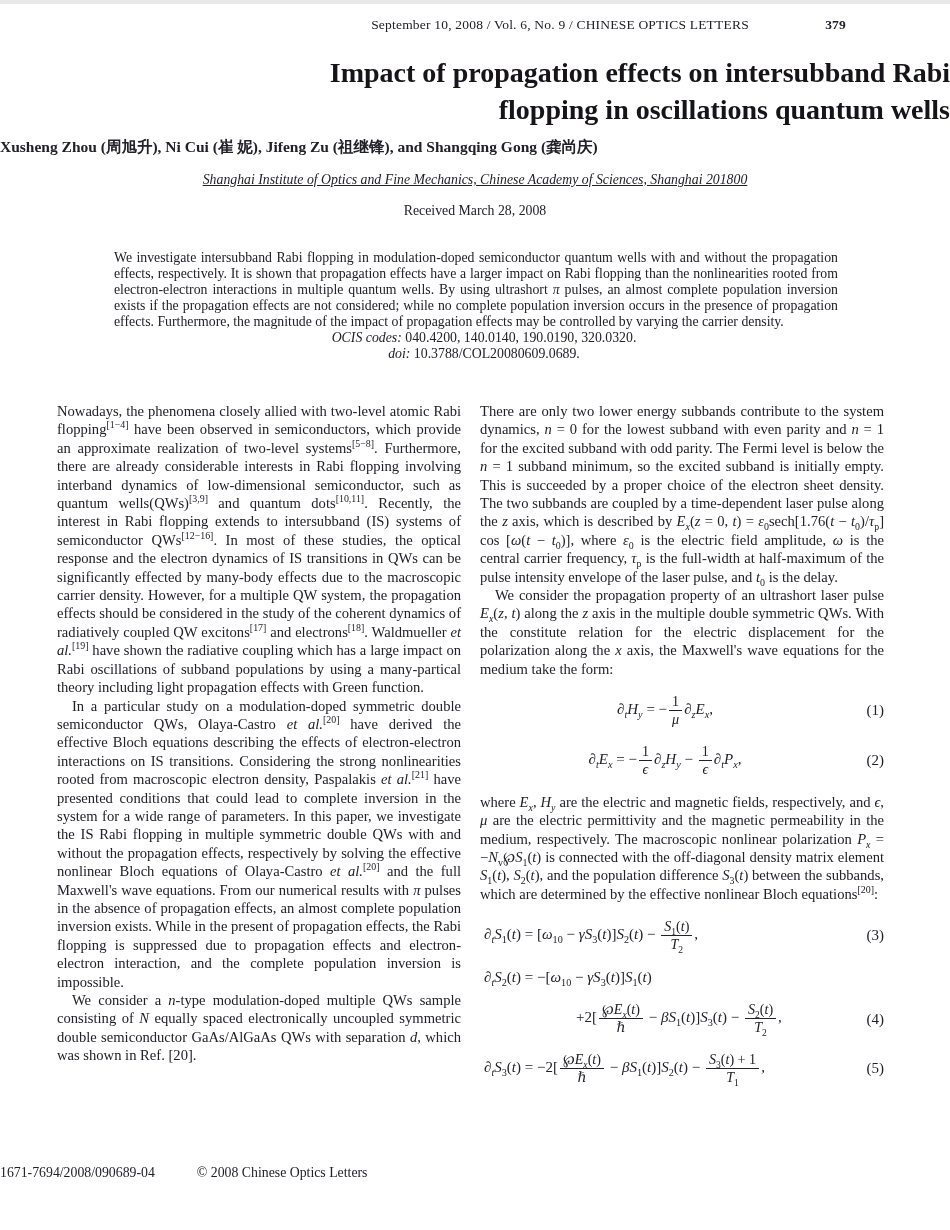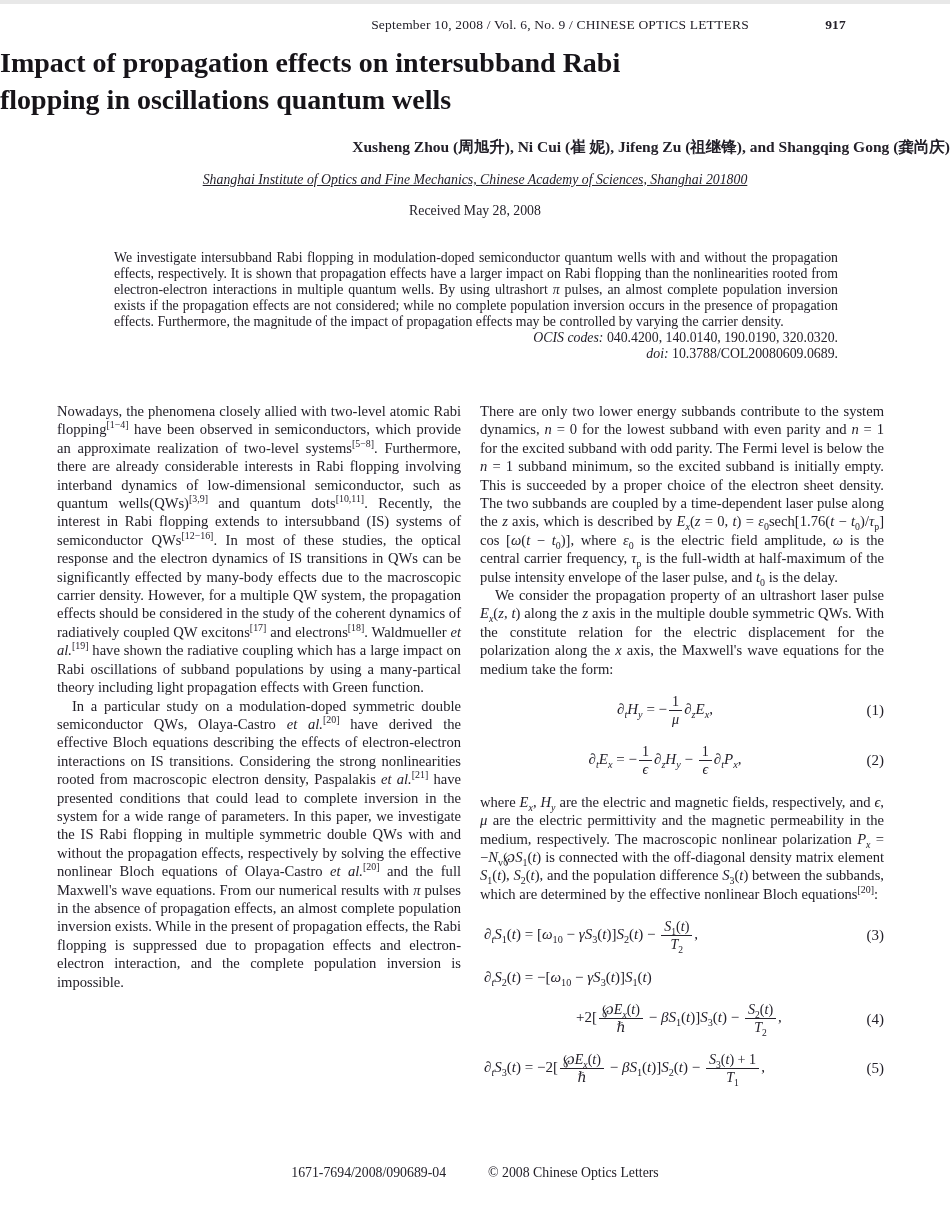--- a/index.html
+++ b/index.html
@@ -6,80 +6,81 @@
   html,body { background:#e8e8e8; }
   .page {
     position:relative; width:950px; height:1230px; margin:4px auto;
     background:#ffffff; color:#232029; overflow:hidden;
     font-family:"Liberation Serif","DejaVu Serif",serif;
   }
   .header { position:absolute; top:13px; left:0; width:100%; text-align:center;
             font-size:13.5px; letter-spacing:0.2px; }
   .header .jl { display:inline-block; margin-left:170px; }
   .header .pn { position:absolute; right:104px; top:0; font-weight:bold; }
-  .title { position:absolute; top:40px; left:0; width:100%; text-align:left;
+  .title { position:absolute; top:50px; left:0; width:100%; text-align:right;
            font-size:28px; font-weight:bold; line-height:37px; color:#171419; }
-  .authors { position:absolute; top:133px; left:0; width:100%; text-align:right;
+  .authors { position:absolute; top:133px; left:0; width:100%; text-align:left;
              font-size:15.5px; font-weight:bold; }
   .affil { position:absolute; top:168px; left:0; width:100%; text-align:center;
            font-style:italic; font-size:13.8px;text-decoration:underline; }
   .received { position:absolute; top:199px; left:0; width:100%; text-align:center;
               font-size:13.8px; }
   .abstract { position:absolute; top:246px; left:114px; width:724px;
               font-size:13.8px; line-height:16px; text-align:justify; }
-  .abstract .codes { text-indent:16px; text-align:right; }
+  .abstract .codes { text-indent:16px; text-align:center; }
   .columns { position:absolute; top:398px; left:57px; width:836px;
              display:flex; gap:19px; }
   .col { width:404px; font-size:14.6px; line-height:18.4px; text-align:justify; }
   .col p.ind { text-indent:15px; }
   sup { font-size:0.68em; line-height:0; vertical-align:super; }
   sub { font-size:0.68em; line-height:0; vertical-align:sub; }
   .eq { display:flex; align-items:center; margin:15px 0; font-size:15px; }
   .eq .eq-body { flex:1; text-align:center; }
   .eq .eq-body.left { text-align:left; padding-left:4px; }
   .eq .eq-body.shift { text-align:left; padding-left:96px; }
   .eq .eq-num { width:34px; text-align:right; }
   .frac { display:inline-flex; flex-direction:column; vertical-align:middle;
           text-align:center; margin:0 2px; font-size:0.94em; }
   .frac .fn { display:block; border-bottom:1px solid #232029; padding:0 3px; line-height:1.2; }
   .frac .fd { display:block; padding:0 3px; line-height:1.2; }
-  .footer { position:absolute; top:1161px; left:0; width:100%; text-align:center;
+  .footer { position:absolute; top:1161px; left:0; width:100%; 
             font-size:13.8px; }
   .footer .sp { display:inline-block; width:42px; }
 </style>
 </head>
 <body>
 
 <div class="page">
 
   <div class="header">
     <span class="jl">September 10, 2008 / Vol. 6, No. 9 / CHINESE OPTICS LETTERS</span>
-    <span class="pn">917</span>
+    <span class="pn">379</span>
   </div>
 
   <div class="title">
     <div>Impact of propagation effects on intersubband Rabi</div>
     <div>flopping in oscillations quantum wells</div>
   </div>
 
   <div class="authors">Xusheng Zhou (周旭升), Ni Cui (崔 妮), Jifeng Zu (祖继锋), and Shangqing Gong (龚尚庆)</div>
   <div class="affil">Shanghai Institute of Optics and Fine Mechanics, Chinese Academy of Sciences, Shanghai 201800</div>
-  <div class="received">Received May 28, 2008</div>
+  <div class="received">Received March 28, 2008</div>
 
   <div class="abstract">
     <div>We investigate intersubband Rabi flopping in modulation-doped semiconductor quantum wells with and without the propagation effects, respectively. It is shown that propagation effects have a larger impact on Rabi flopping than the nonlinearities rooted from electron-electron interactions in multiple quantum wells. By using ultrashort <i>π</i> pulses, an almost complete population inversion exists if the propagation effects are not considered; while no complete population inversion occurs in the presence of propagation effects. Furthermore, the magnitude of the impact of propagation effects may be controlled by varying the carrier density.</div>
     <div class="codes"><i>OCIS codes:</i> 040.4200, 140.0140, 190.0190, 320.0320.</div>
     <div class="codes"><i>doi:</i> 10.3788/COL20080609.0689.</div>
   </div>
 
   <div class="columns">
 
     <div class="col">
       <p>Nowadays, the phenomena closely allied with two-level atomic Rabi flopping<sup>[1−4]</sup> have been observed in semiconductors, which provide an approximate realization of two-level systems<sup>[5−8]</sup>. Furthermore, there are already considerable interests in Rabi flopping involving interband dynamics of low-dimensional semiconductor, such as quantum wells(QWs)<sup>[3,9]</sup> and quantum dots<sup>[10,11]</sup>. Recently, the interest in Rabi flopping extends to intersubband (IS) systems of semiconductor QWs<sup>[12−16]</sup>. In most of these studies, the optical response and the electron dynamics of IS transitions in QWs can be significantly effected by many-body effects due to the macroscopic carrier density. However, for a multiple QW system, the propagation effects should be considered in the study of the coherent dynamics of radiatively coupled QW excitons<sup>[17]</sup> and electrons<sup>[18]</sup>. Waldmueller <i>et al.</i><sup>[19]</sup> have shown the radiative coupling which has a large impact on Rabi oscillations of subband populations by using a many-partical theory including light propagation effects with Green function.</p>
       <p class="ind">In a particular study on a modulation-doped symmetric double semiconductor QWs, Olaya-Castro <i>et al.</i><sup>[20]</sup> have derived the effective Bloch equations describing the effects of electron-electron interactions on IS transitions. Considering the strong nonlinearities rooted from macroscopic electron density, Paspalakis <i>et al.</i><sup>[21]</sup> have presented conditions that could lead to complete inversion in the system for a wide range of parameters. In this paper, we investigate the IS Rabi flopping in multiple symmetric double QWs with and without the propagation effects, respectively by solving the effective nonlinear Bloch equations of Olaya-Castro <i>et al.</i><sup>[20]</sup> and the full Maxwell's wave equations. From our numerical results with <i>π</i> pulses in the absence of propagation effects, an almost complete population inversion exists. While in the present of propagation effects, the Rabi flopping is suppressed due to propagation effects and electron-electron interaction, and the complete population inversion is impossible.</p>
+      <p class="ind">We consider a <i>n</i>-type modulation-doped multiple QWs sample consisting of <i>N</i> equally spaced electronically uncoupled symmetric double semiconductor GaAs/AlGaAs QWs with separation <i>d</i>, which was shown in Ref. [20].</p>
     </div>
 
     <div class="col">
       <p>There are only two lower energy subbands contribute to the system dynamics, <i>n</i> = 0 for the lowest subband with even parity and <i>n</i> = 1 for the excited subband with odd parity. The Fermi level is below the <i>n</i> = 1 subband minimum, so the excited subband is initially empty. This is succeeded by a proper choice of the electron sheet density. The two subbands are coupled by a time-dependent laser pulse along the <i>z</i> axis, which is described by <i>E</i><sub><i>x</i></sub>(<i>z</i> = 0, <i>t</i>) = <i>ε</i><sub>0</sub>sech[1.76(<i>t</i> − <i>t</i><sub>0</sub>)/<i>τ</i><sub>p</sub>] cos [<i>ω</i>(<i>t</i> − <i>t</i><sub>0</sub>)], where <i>ε</i><sub>0</sub> is the electric field amplitude, <i>ω</i> is the central carrier frequency, <i>τ</i><sub>p</sub> is the full-width at half-maximum of the pulse intensity envelope of the laser pulse, and <i>t</i><sub>0</sub> is the delay.</p>
       <p class="ind">We consider the propagation property of an ultrashort laser pulse <i>E</i><sub><i>x</i></sub>(<i>z</i>, <i>t</i>) along the <i>z</i> axis in the multiple double symmetric QWs. With the constitute relation for the electric displacement for the polarization along the <i>x</i> axis, the Maxwell's wave equations for the medium take the form:</p>
 
       <div class="eq">
         <div class="eq-body">∂<sub><i>t</i></sub><i>H</i><sub><i>y</i></sub> = −<span class="frac">
               <span class="fn">1</span>
               <span class="fd"><i>μ</i></span>

